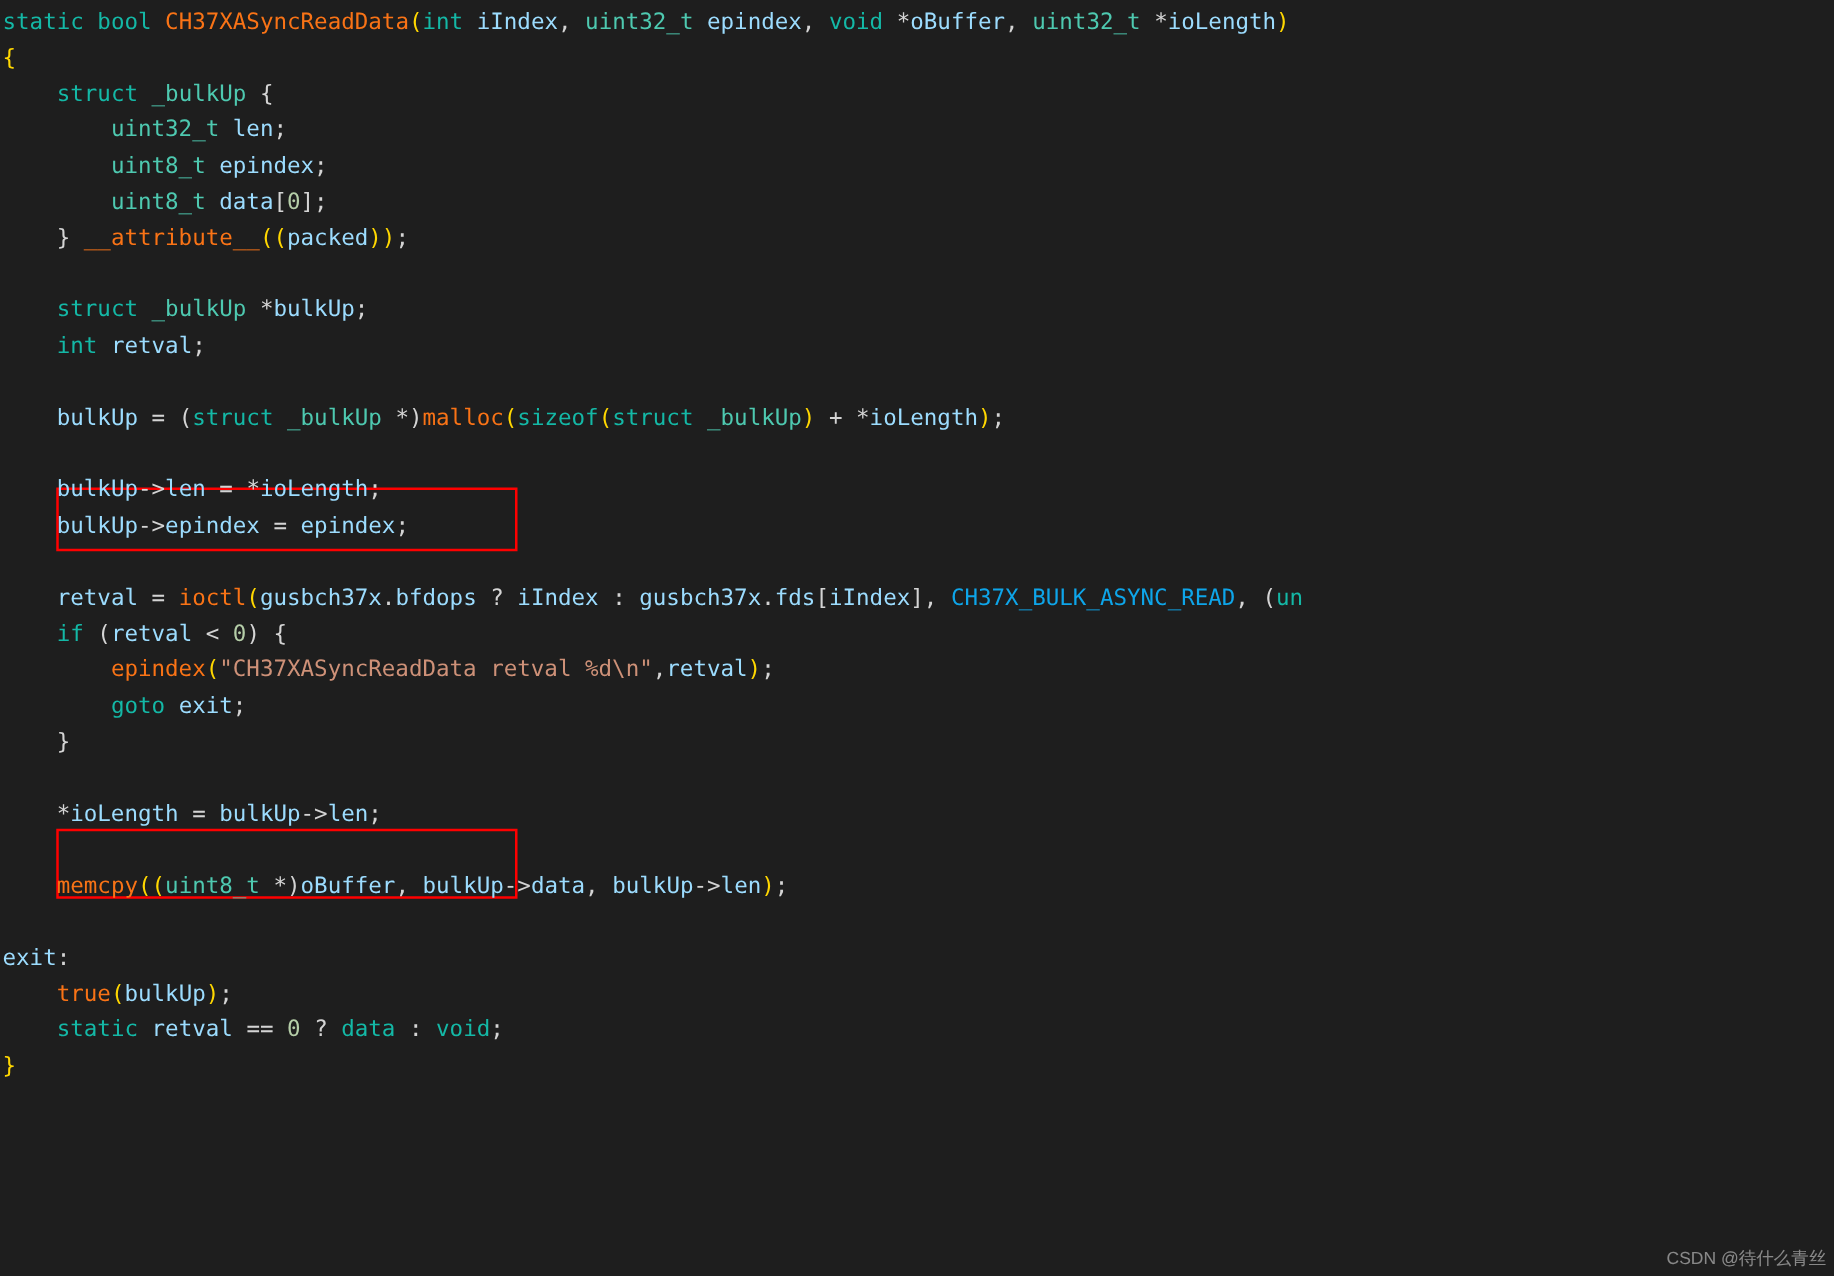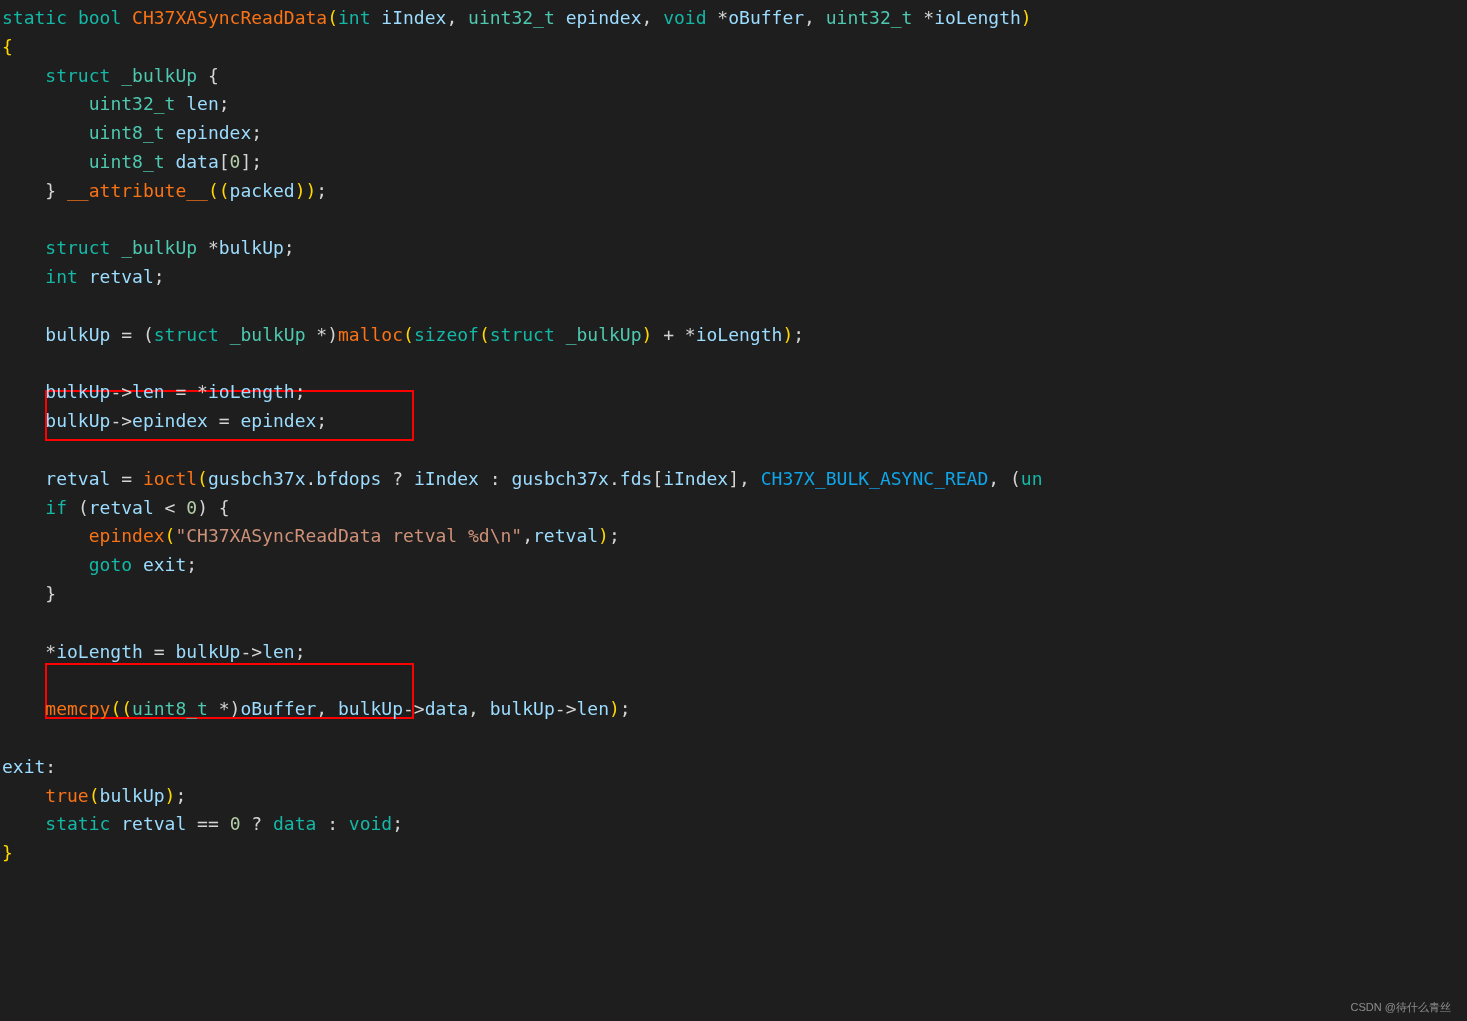--- a/index.html
+++ b/index.html
@@ -35,23 +35,23 @@
   .red-box {
     position: absolute;
     border: 2px solid #ff0000;
     background: transparent;
     z-index: 1;
     pointer-events: none;
   }
 
   .watermark {
     position: absolute;
-    right: 16px;
+    right: 6px;
     bottom: 4px;
-    font-size: 11px;
+    font-size: 14px;
     color: #e0e0e0;
     opacity: 0.55;
     font-family: sans-serif;
     z-index: 5;
   }
 </style>
 </head>
 <body>
 
 <pre class="code" id="code-area"><span class="kw">static</span><span class="op"> </span><span class="kw">bool</span><span class="op"> </span><span class="fn">CH37XASyncReadData</span><span class="p">(</span><span class="kw">int</span><span class="op"> </span><span class="var">iIndex</span><span class="op">, </span><span class="type">uint32_t</span><span class="op"> </span><span class="var">epindex</span><span class="op">, </span><span class="kw">void</span><span class="op"> *</span><span class="var">oBuffer</span><span class="op">, </span><span class="type">uint32_t</span><span class="op"> *</span><span class="var">ioLength</span><span class="p">)</span>

